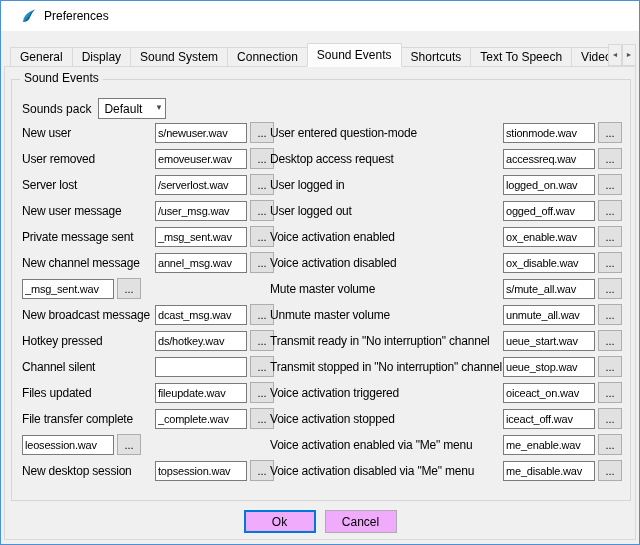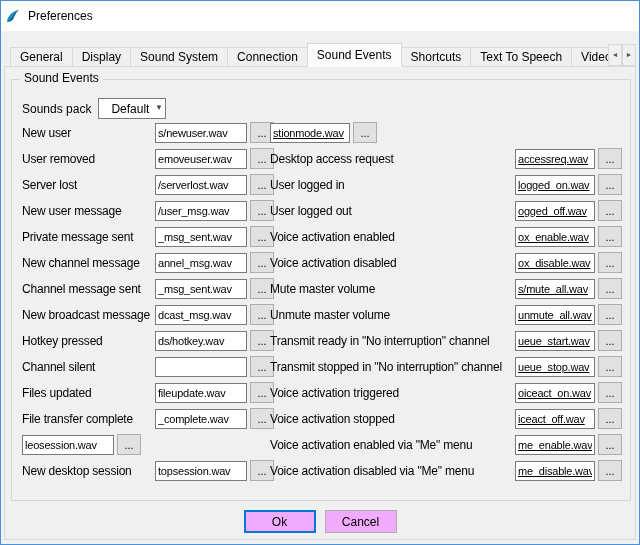--- a/index.html
+++ b/index.html
@@ -5,53 +5,53 @@
   html,body{margin:0;padding:0;}
   body{
     width:640px;height:545px;position:relative;
     font-family:"Liberation Sans",sans-serif;font-size:12px;color:#000;
     background:#f0f0f0;overflow:hidden;
   }
   *{box-sizing:border-box;}
   .window{position:absolute;inset:0;border:1px solid #4a90d9;background:#f0f0f0;}
   
   .titlebar{position:absolute;top:0;left:0;right:0;height:30px;background:#ffffff;
-    display:flex;align-items:center;padding:0 4px;gap:7px;}
+    display:flex;align-items:center;padding:0 20px;gap:7px;}
   .titlebar .app-icon{width:16px;height:16px;flex:0 0 16px;}
   .titlebar .title{font-size:12px;}
   
   .tabbar{position:absolute;top:42px;left:9px;right:3px;height:24px;
     display:flex;align-items:flex-end;overflow:hidden;z-index:3;white-space:nowrap;}
   .tab{height:20px;line-height:19px;padding:0 9px;background:#f0f0f0;
     border:1px solid #d9d9d9;margin-right:-1px;color:#000;cursor:default;}
   .tab.active{height:24px;line-height:23px;background:#fcfcfc;border-bottom:1px solid #fcfcfc;position:relative;z-index:2;}
   .tab.clipped{padding-right:34px;}
   .tabscroll{position:absolute;right:0;top:1px;height:22px;display:flex;z-index:4;}
   .tabscroll .sbtn{width:14px;height:22px;background:#f0f0f0;border:1px solid #d9d9d9;
     font-size:7px;line-height:20px;text-align:center;color:#555;padding:0;}
   
   .pane{position:absolute;top:65px;left:3px;right:3px;bottom:4px;border:1px solid #d9d9d9;background:#f0f0f0;z-index:1;}
   
   .groupbox{position:absolute;top:12px;left:6px;width:620px;height:422px;border:1px solid #d5d5d5;}
   .groupbox .legend{position:absolute;top:-9px;left:8px;background:#f0f0f0;padding:0 4px;font-size:12px;}
   
   .packrow{position:absolute;top:18px;left:10px;display:flex;align-items:center;gap:7px;}
   .combo{width:68px;height:21px;background:#fff;border:1px solid #7a7a7a;
-    display:flex;align-items:center;padding-left:12px;position:relative;cursor:default;}
+    display:flex;align-items:center;padding-left:5px;position:relative;cursor:default;}
   .combo .arrow{position:absolute;right:4px;top:3px;font-size:9px;color:#444;}
   
   .col{position:absolute;top:42px;}
   .col-left{left:10px;width:252px;}
   .col-right{left:258px;width:352px;}
   .row{display:flex;align-items:center;height:21px;margin-bottom:5px;}
   .row .lbl{flex:1;min-width:0;font-size:12px;letter-spacing:-0.2px;white-space:nowrap;overflow:hidden;}
   .row input{height:20px;border:1px solid #7a7a7a;background:#fff;padding:0 2px;
     font-family:"Liberation Sans",sans-serif;font-size:11px;letter-spacing:-0.2px;}
   .col-left .row input{width:92px;}
-  .col-right .row input{width:80px;text-decoration:underline;}
+  .col-right .row input{width:92px;}
   .row .browse{width:24px;height:21px;margin-left:3px;background:#e1e1e1;border:1px solid #adadad;
     font-family:"Liberation Sans",sans-serif;font-size:11px;line-height:10px;padding:0;cursor:default;}
   
   .footer{position:absolute;left:0;right:0;top:443px;display:flex;justify-content:center;gap:9px;}
   .btn{min-width:72px;height:23px;background:#f0abfc;border:1px solid #adadad;
     font-family:"Liberation Sans",sans-serif;font-size:12px;padding:0 10px;cursor:default;}
   .btn.default{border:2px solid #0078d7;}
 </style>
 </head>
 <body>
@@ -120,21 +120,20 @@
             <span class="lbl">Private message sent</span>
             <input value="_msg_sent.wav" style="">
             <button class="browse">...</button>
           </div>
         <div class="row">
             <span class="lbl">New channel message</span>
             <input value="annel_msg.wav" style="">
             <button class="browse">...</button>
           </div>
         <div class="row">
-            <span class="lbl">Channel message sent</span>
             <input value="_msg_sent.wav" style="">
             <button class="browse">...</button>
           </div>
         <div class="row">
             <span class="lbl">New broadcast message</span>
             <input value="dcast_msg.wav" style="">
             <button class="browse">...</button>
           </div>
         <div class="row">
             <span class="lbl">Hotkey pressed</span>
@@ -162,20 +161,21 @@
           </div>
         <div class="row">
             <span class="lbl">New desktop session</span>
             <input value="topsession.wav" style="">
             <button class="browse">...</button>
           </div>
       </div>
 
       <div class="col col-right">
         <div class="row">
+            <span class="lbl">User entered question-mode</span>
             <input value="stionmode.wav" style="">
             <button class="browse">...</button>
           </div>
         <div class="row">
             <span class="lbl">Desktop access request</span>
             <input value="accessreq.wav" style="">
             <button class="browse">...</button>
           </div>
         <div class="row">
             <span class="lbl">User logged in</span>

